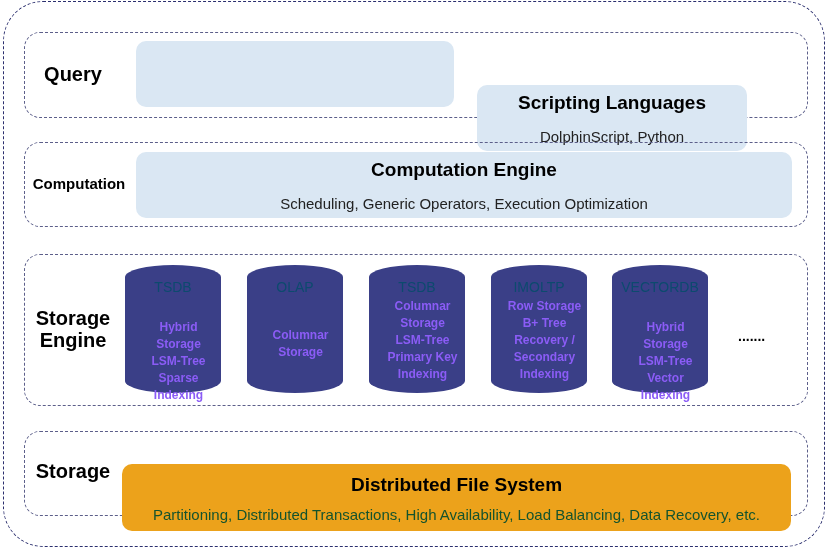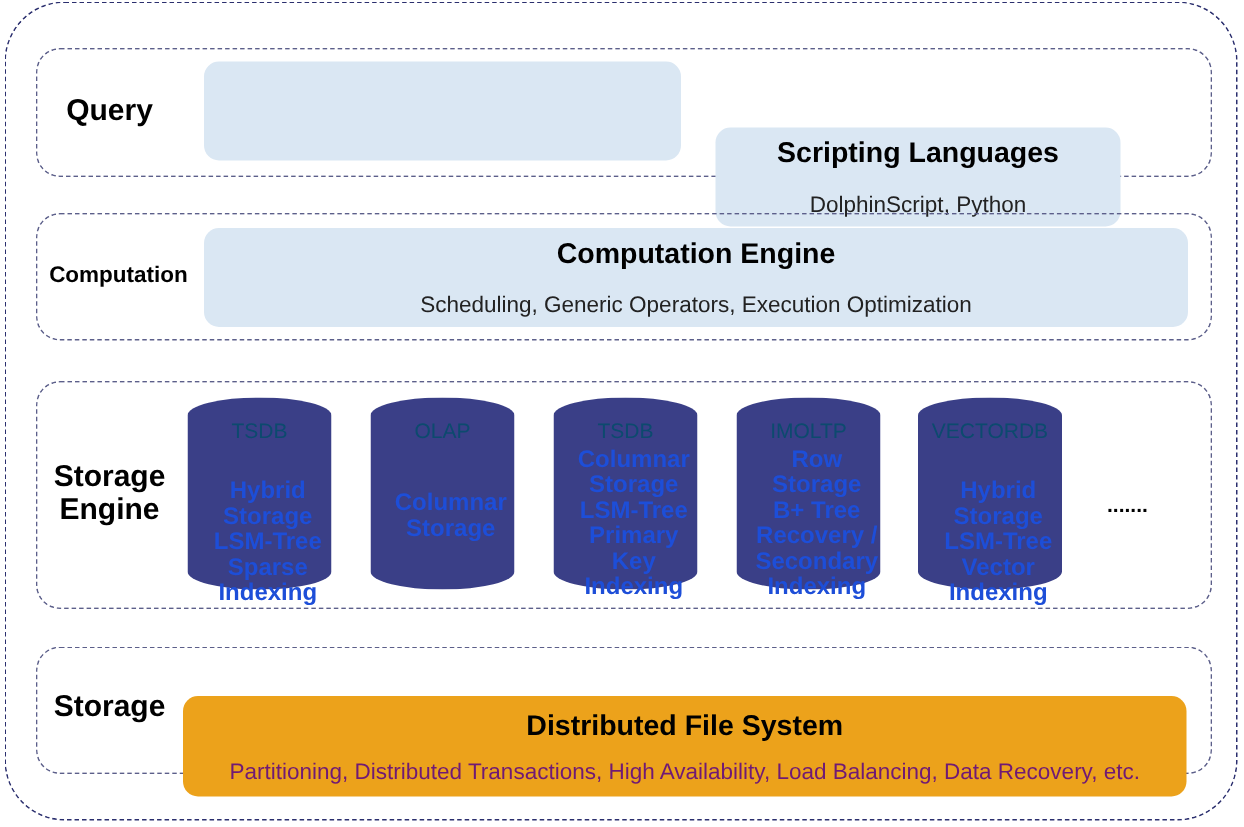--- a/index.html
+++ b/index.html
@@ -10,21 +10,21 @@
   .layer { position:absolute; border:1px dashed #5c5f8a; border-radius:16px; box-sizing:border-box; }
   .layer-label { position:absolute; font-weight:bold; font-size:20px; text-align:center; line-height:22px; }
   .box { position:absolute; border-radius:10px; text-align:center; box-sizing:border-box; }
   .box.blue { background:#dae7f3; }
   .box.orange { background:#eca21b; }
   .box-title { position:absolute; left:0; right:0; font-weight:bold; font-size:19px; }
   .box-sub { position:absolute; left:0; right:0; font-size:15px; color:#222; }
   .cyl { position:absolute; width:96px; height:128px; }
   .cyl svg { position:absolute; left:0; top:0; }
   .cyl-title { position:absolute; left:0; right:0; top:14px; text-align:center; color:#0c4a6e; font-size:14px; }
-  .cyl-lines { position:absolute; left:0; right:0; text-align:center; color:#1d4ed8; font-size:16px; font-weight:bold; line-height:17px;margin-left:11px; }
+  .cyl-lines { position:absolute; left:0; right:0; text-align:center; color:#8b5cf6; font-size:12px; font-weight:bold; line-height:17px;margin-left:11px; }
   .dots { position:absolute; left:738px; top:328px; font-weight:bold; font-size:14px; letter-spacing:0px; }
 </style>
 </head>
 <body>
 
 <div class="outer"></div>
 
 <div class="layer" style="left:24px; top:32px; width:784px; height:86px;"></div>
 <div class="layer-label" style="left:24px; top:63px; width:98px;">Query</div>
 <div class="box blue" style="left:136px; top:41px; width:318px; height:66px;">
@@ -106,14 +106,14 @@
         <div>Vector Indexing</div>
       </div>
     </div>
   </div>
 <div class="dots">.......</div>
 
 <div class="layer" style="left:24px; top:431px; width:784px; height:85px;"></div>
 <div class="layer-label" style="left:24px; top:460px; width:98px;">Storage</div>
 <div class="box orange" style="left:122px; top:440px; width:669px; height:67px;margin-top:24px;">
   <div class="box-title" style="top:10px;">Distributed File System</div>
-  <div class="box-sub" style="top:42px; color:#701a75;">Partitioning, Distributed Transactions, High Availability, Load Balancing, Data Recovery, etc.</div>
+  <div class="box-sub" style="top:42px; color:#14532d;">Partitioning, Distributed Transactions, High Availability, Load Balancing, Data Recovery, etc.</div>
 </div>
 
 </body></html>

